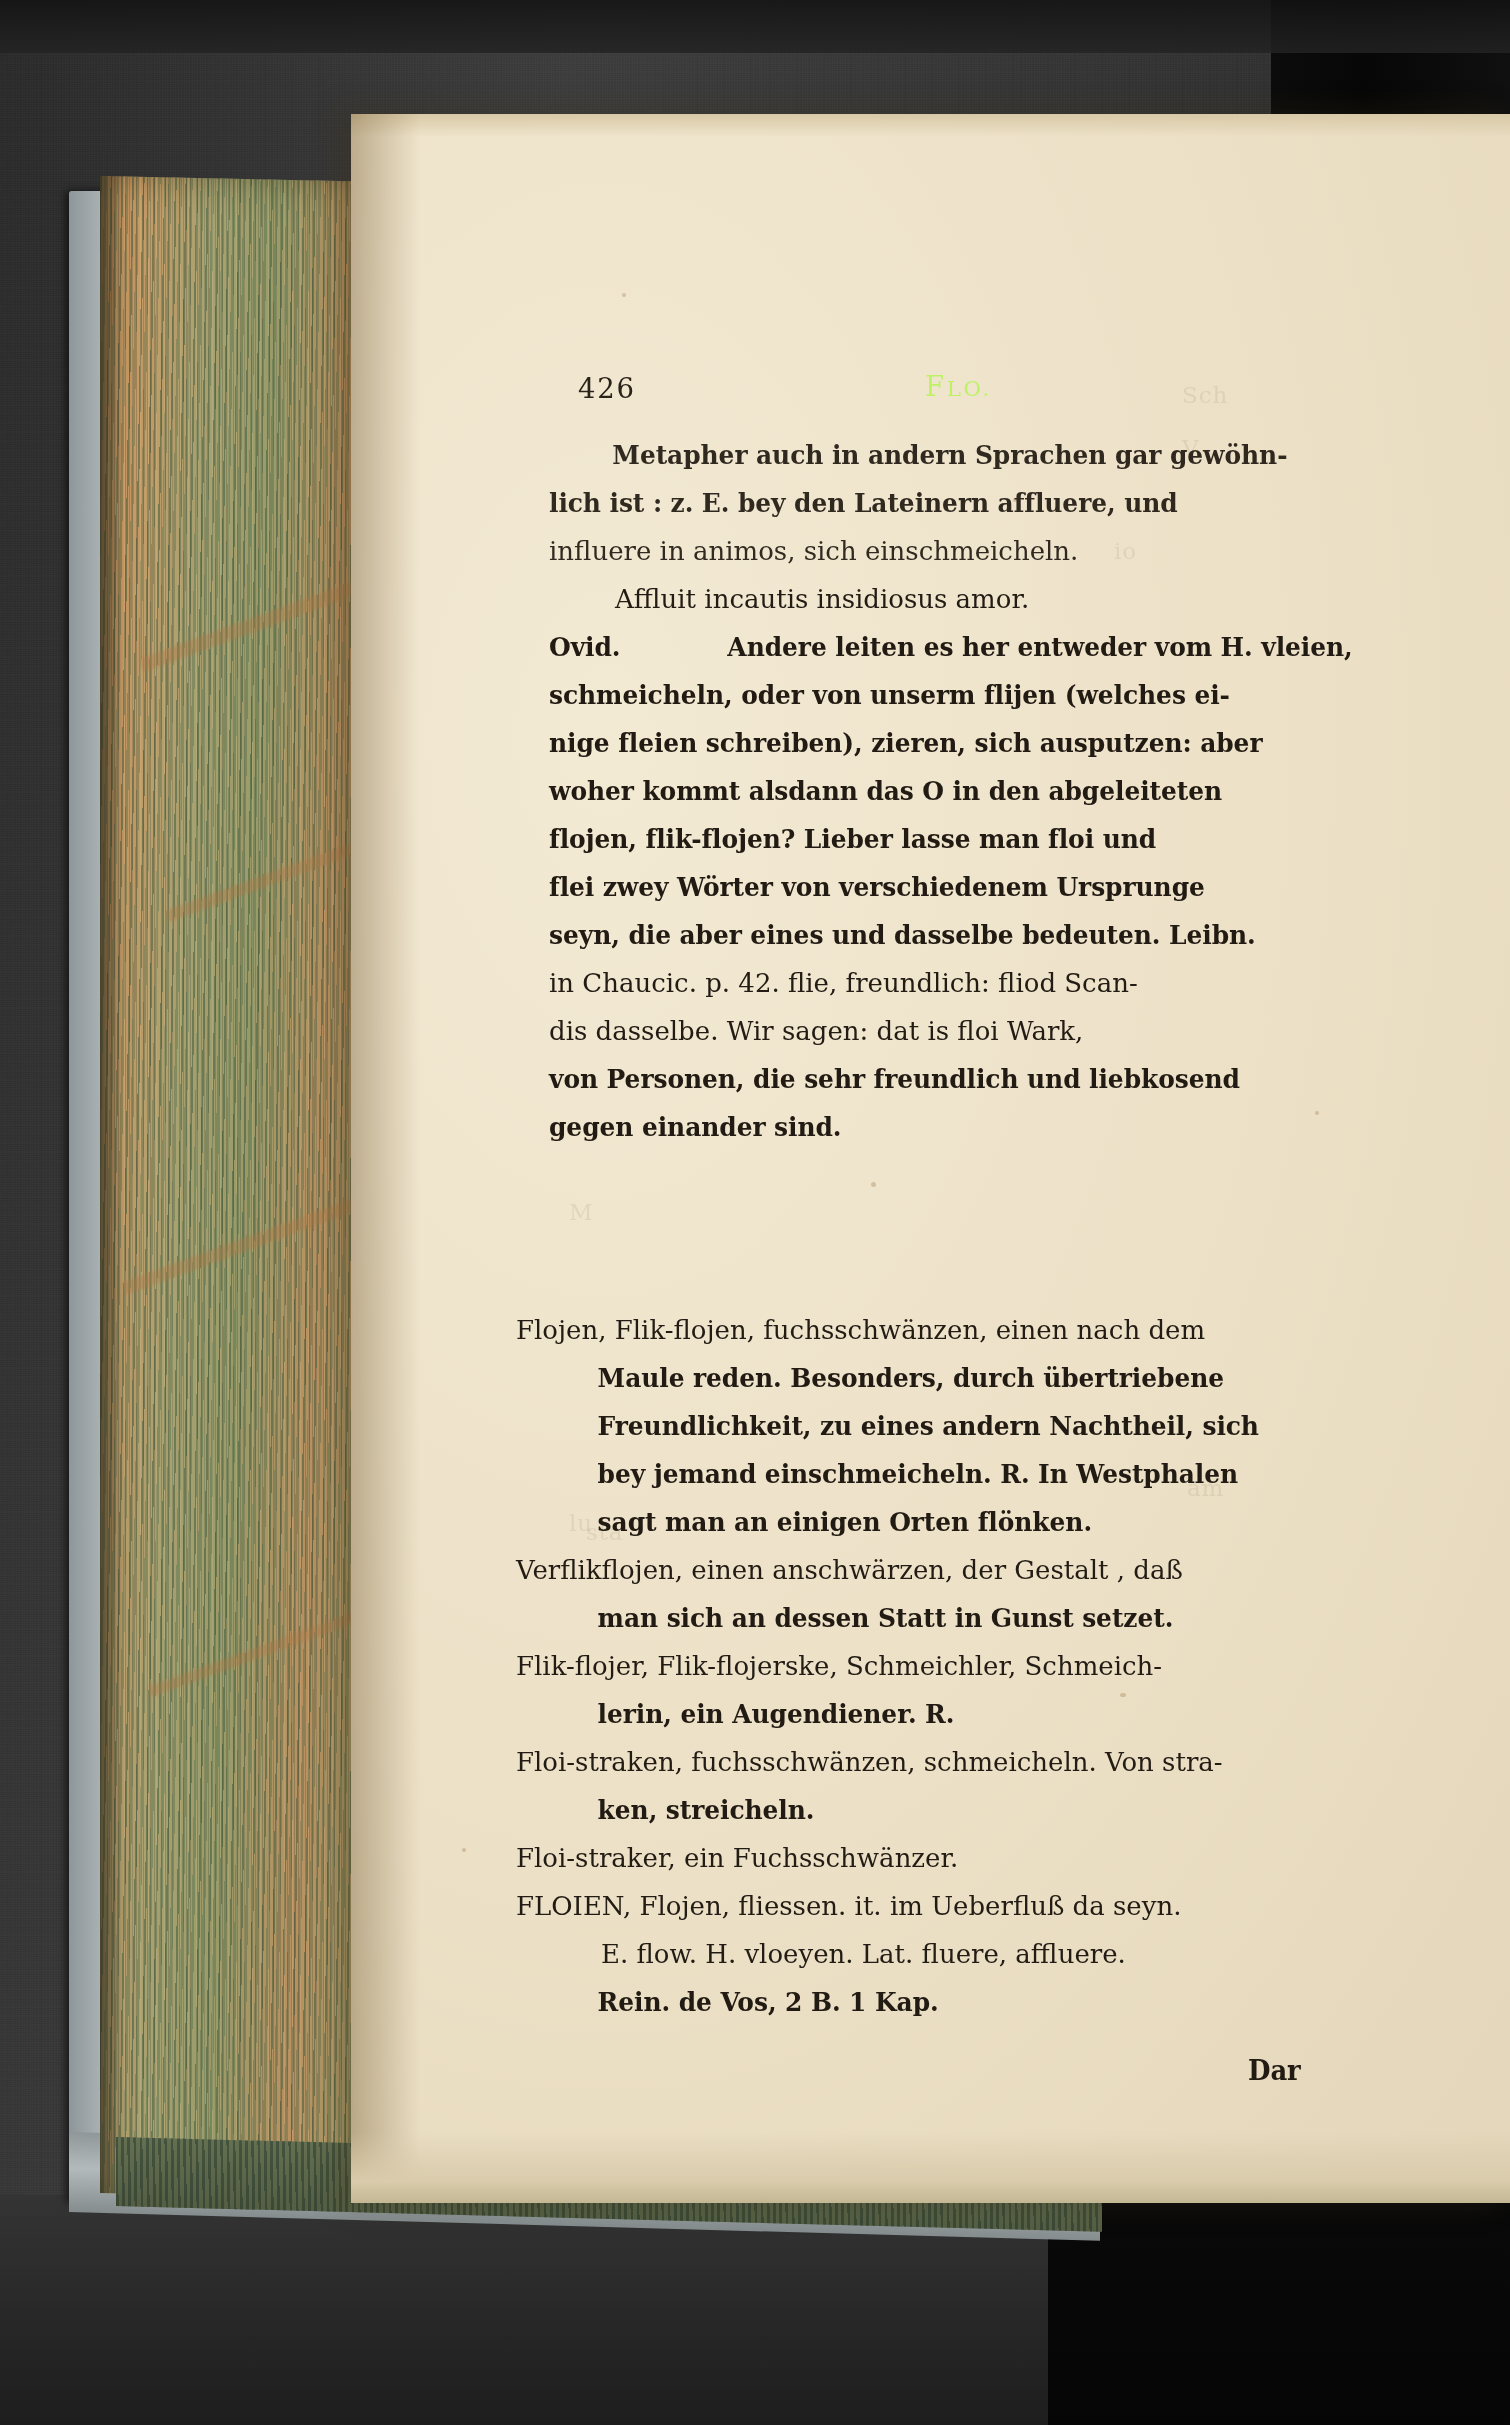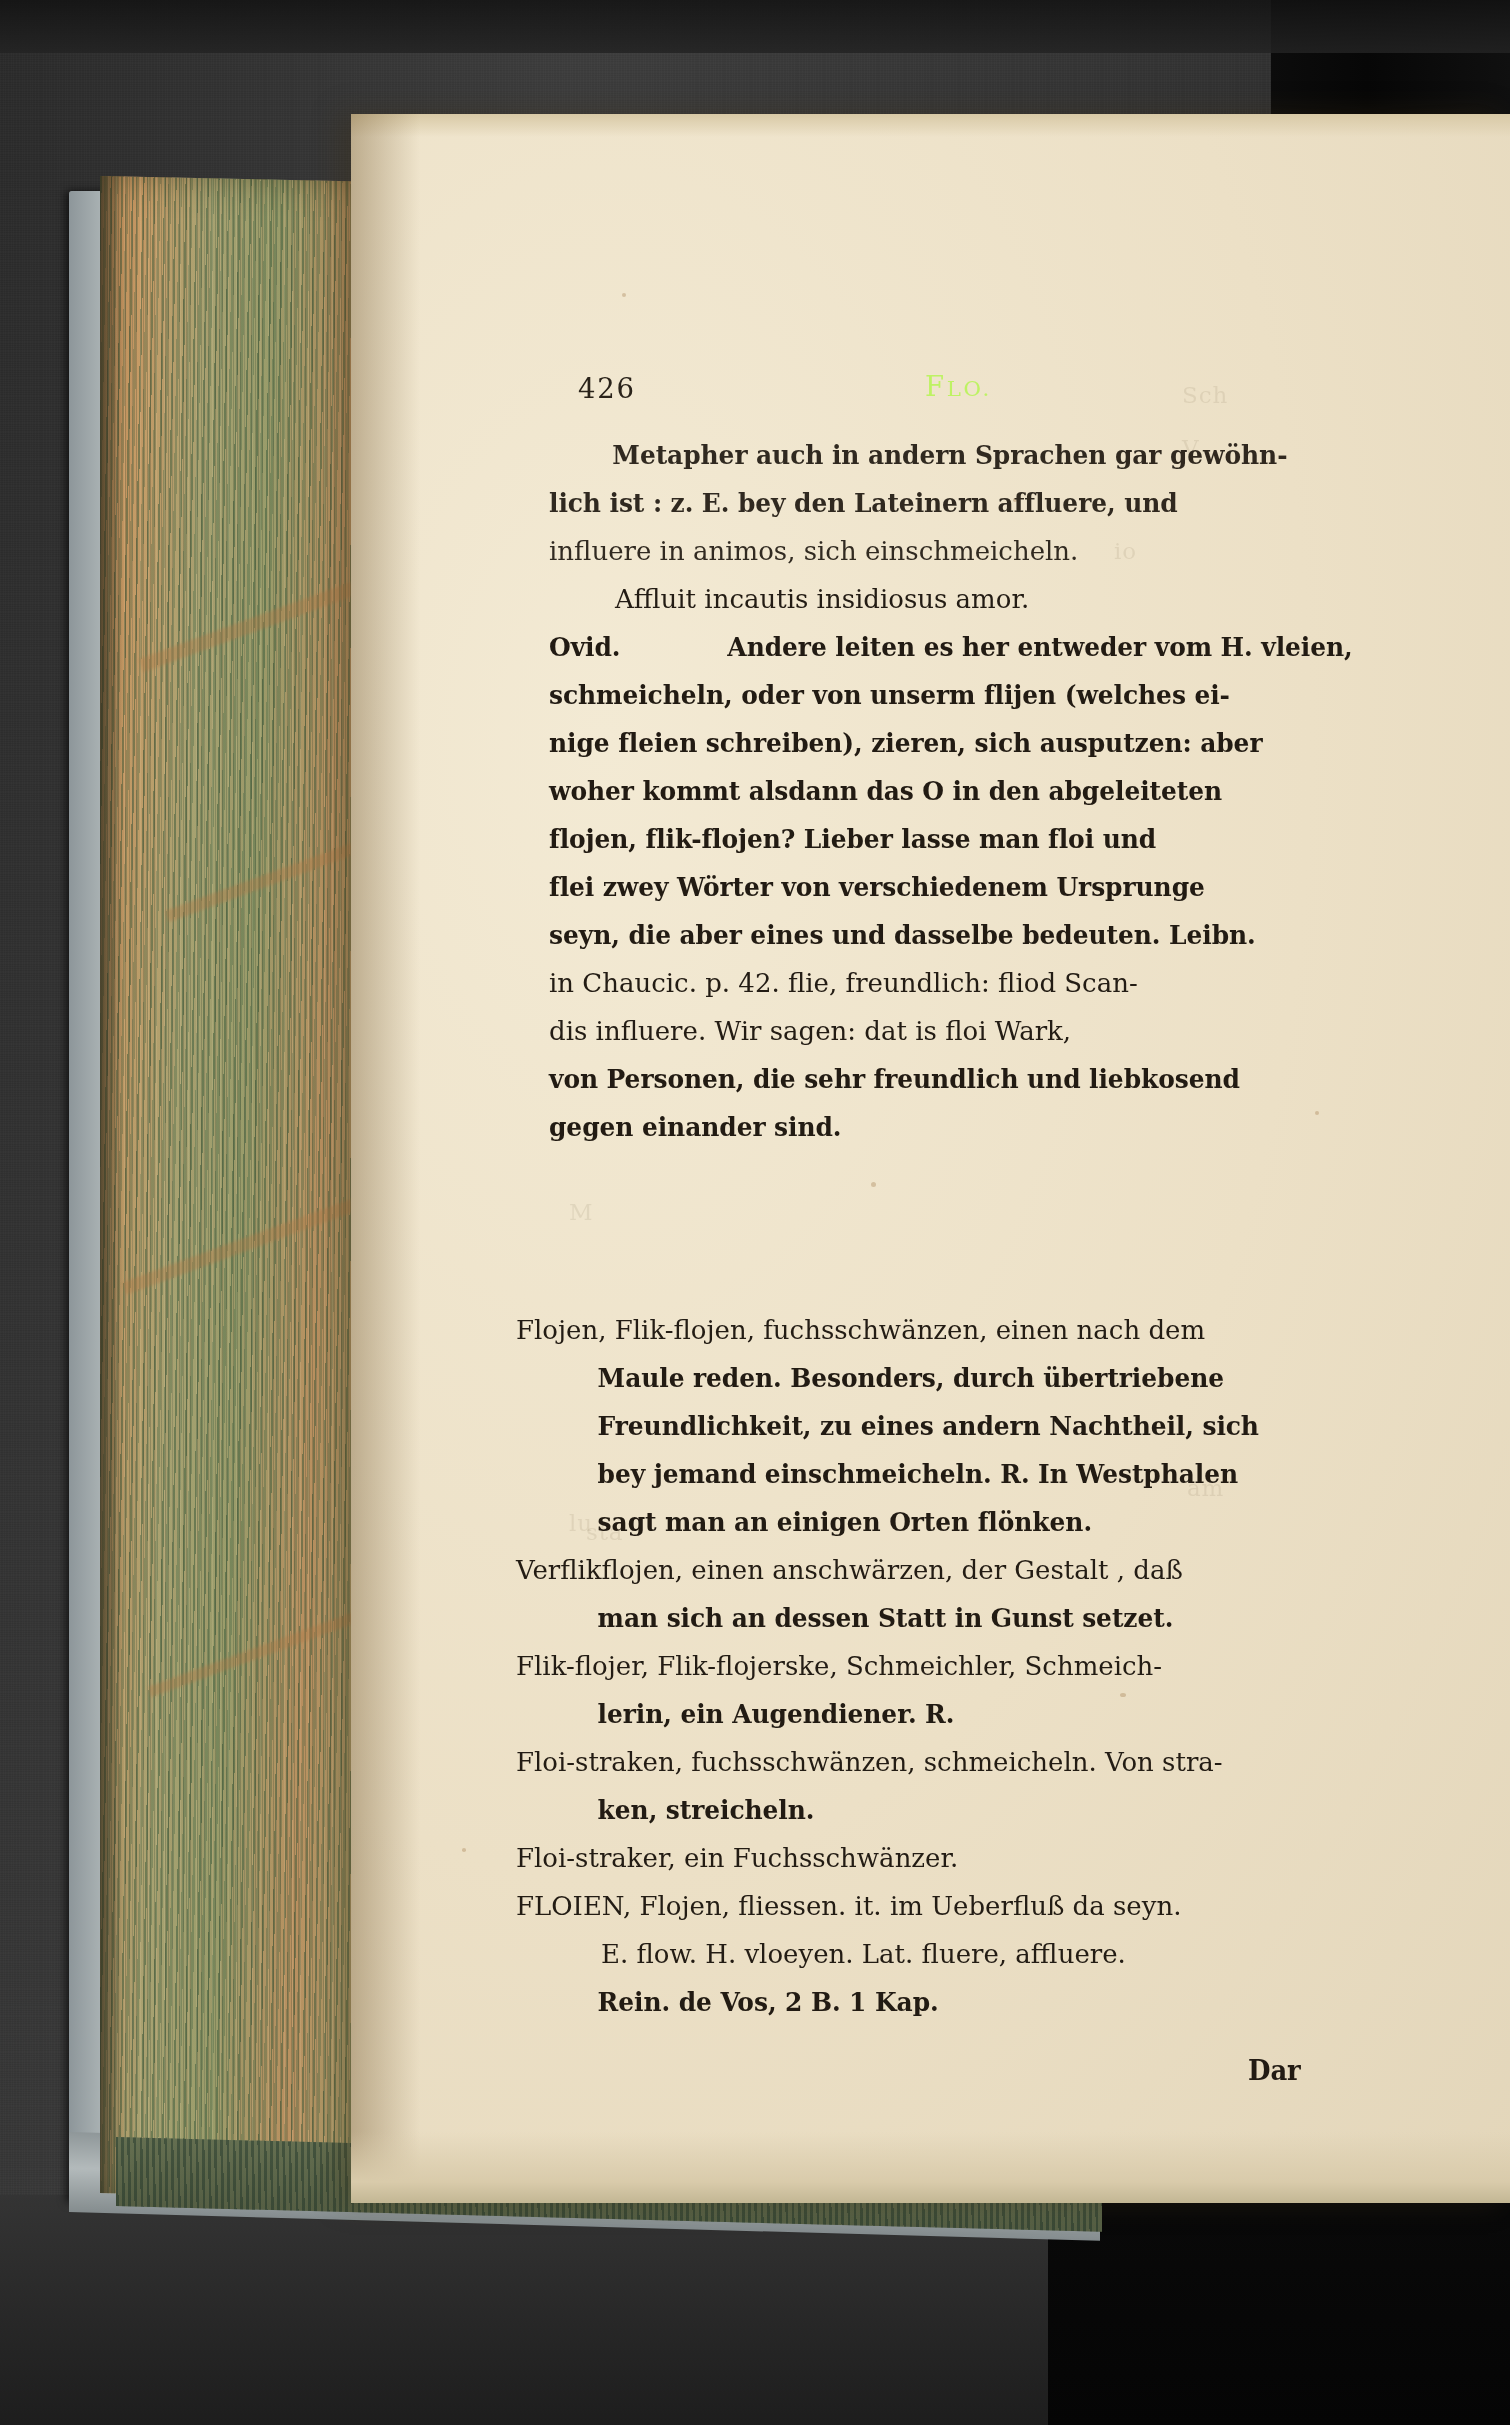--- a/index.html
+++ b/index.html
@@ -170,21 +170,21 @@
 
       
       <span class="ln ind1 fr">Andere leiten es her entweder vom H. vleien,</span>
       <span class="ln fr">schmeicheln, oder von unserm flijen  (welches ei-</span>
       <span class="ln fr">nige fleien schreiben), zieren, sich ausputzen: aber</span>
       <span class="ln fr">woher kommt alsdann das O in den abgeleiteten</span>
       <span class="ln fr">flojen, flik-flojen?   Lieber lasse man floi und</span>
       <span class="ln fr">flei  zwey Wörter von verschiedenem Ursprunge</span>
       <span class="ln fr">seyn, die aber eines und dasselbe bedeuten. Leibn.</span>
       <span class="ln ro">in Chaucic. p. 42. flie, freundlich: fliod Scan-</span>
-      <span class="ln ro">dis influere.   Wir sagen: dat is floi Wark,</span>
+      <span class="ln ro">dis dasselbe.   Wir sagen: dat is floi Wark,</span>
       <span class="ln fr">von Personen, die sehr freundlich und liebkosend</span>
       <span class="ln fr">gegen einander sind.</span>
 
     </div>
 
     <div class="textblock" style="top:1192px;left:133px;width:968px;margin-left:32px;">
 
       
       <span class="ln ro">Flojen, Flik-flojen, fuchsschwänzen, einen nach dem</span>
       <span class="ln ind2 fr">Maule reden.     Besonders,  durch  übertriebene</span>

